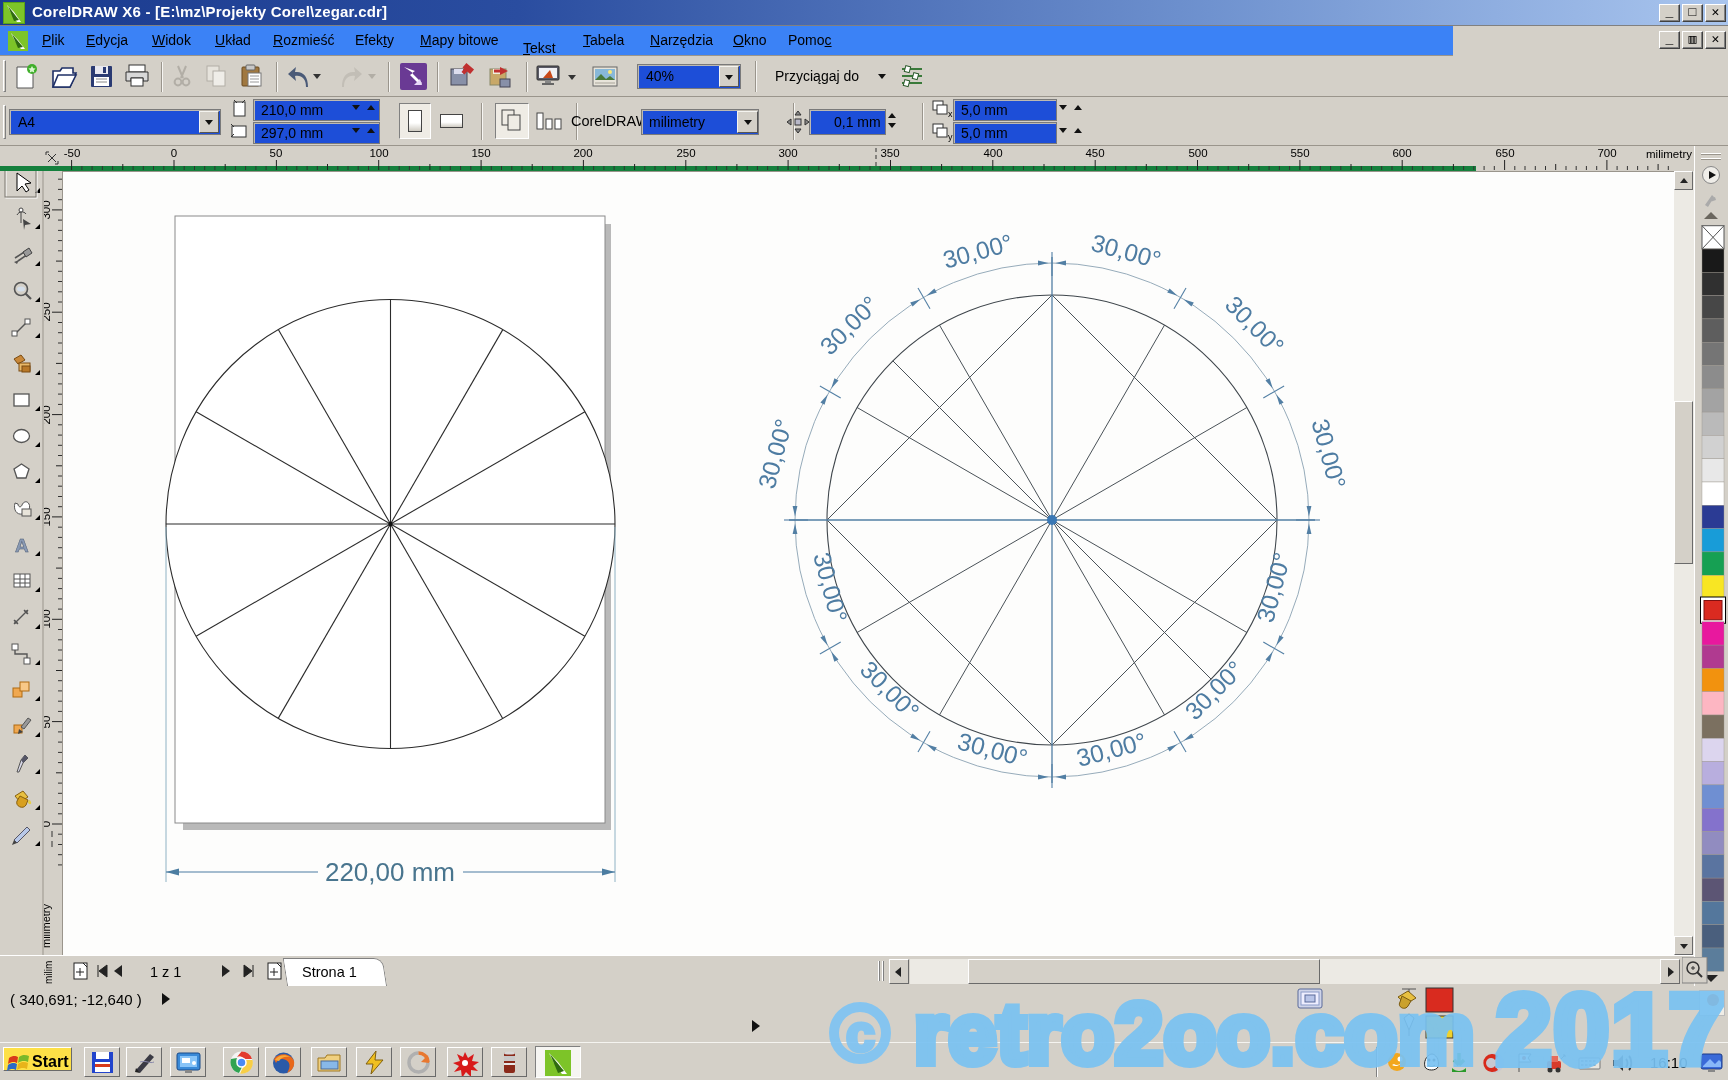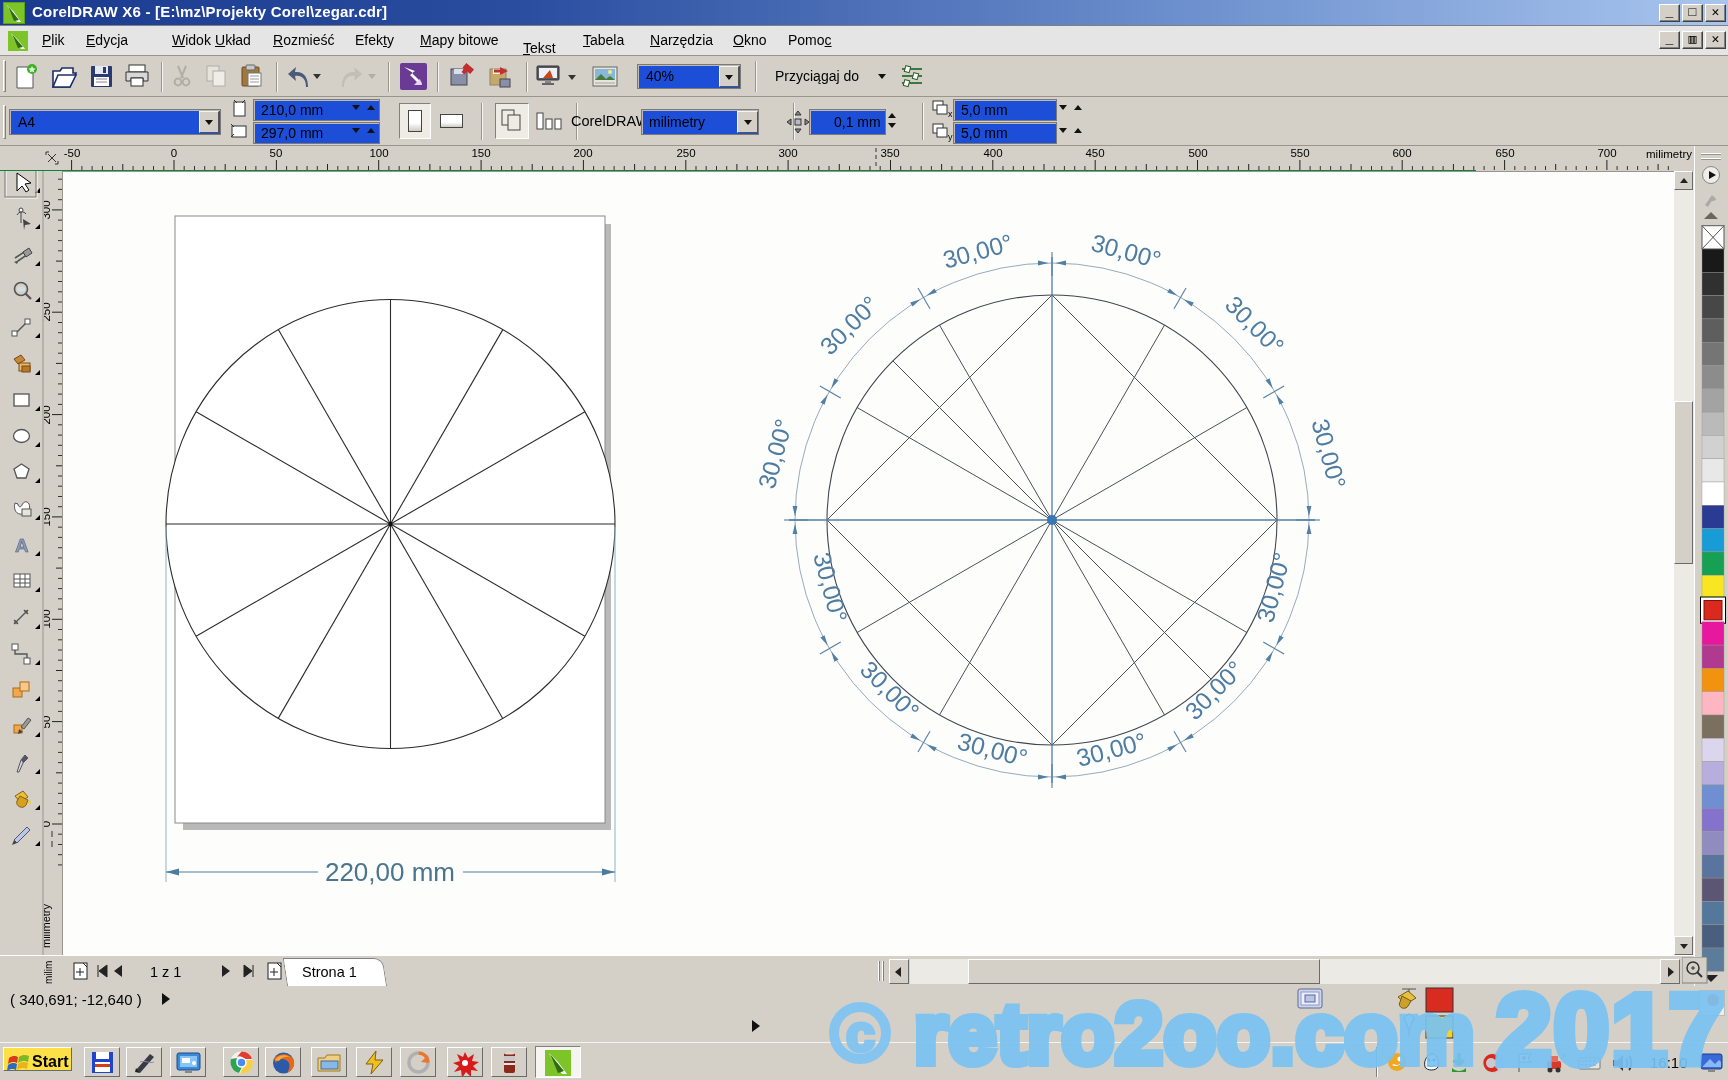--- a/index.html
+++ b/index.html
@@ -18,29 +18,29 @@
       <rect x="0" y="0" width="22" height="22" fill="#5aa317"></rect>
       <rect x="1" y="1" width="20" height="20" fill="#7dc428"></rect>
       <path d="M4 3 L11 10 L18 20 L14 20 L8 11 Z" fill="#fff"></path>
       <path d="M5 4 L16 18 L11 19 Z" fill="#2f6b10"></path>
     </svg>
 <div class="abs" style="left:32px;top:3px;color:#fff;font-weight:bold;font-size:15px;letter-spacing:0.2px;">CorelDRAW X6 - [E:\mz\Projekty Corel\zegar.cdr]</div>
 <div class="wbtn" style="left:1659px;top:4px;">_</div>
 <div class="wbtn" style="left:1682px;top:4px;">□</div>
 <div class="wbtn" style="left:1705px;top:4px;">✕</div>
 </div>
-<div class="abs" style="left:0;top:26px;width:1728px;height:30px;background:#e5e5e5;border-bottom:1px solid #9a958c;">
+<div class="abs" style="left:0;top:26px;width:1453px;height:30px;background:#3b82f6;border-bottom:1px solid #9a958c;">
     <svg class="abs" style="left:8px;top:5px" width="20" height="20">
       <rect width="20" height="20" fill="#7dc428"></rect>
       <path d="M3 2 L10 9 L17 18 L13 18 L7 10 Z" fill="#fff"></path>
       <path d="M4 3 L15 16 L10 17 Z" fill="#2f6b10"></path>
     </svg>
     <div class="abs" style="left:42px;top:6px;font-size:14px;color:#000;"><span style="text-decoration:underline">P</span>lik</div>
     <div class="abs" style="left:86px;top:6px;font-size:14px;color:#000;"><span style="text-decoration:underline">E</span>dycja</div>
-    <div class="abs" style="left:152px;top:6px;font-size:14px;color:#000;margin-left:20px;"><span style="text-decoration:underline">W</span>idok</div>
+    <div class="abs" style="left:152px;top:6px;font-size:14px;color:#000;"><span style="text-decoration:underline">W</span>idok</div>
     <div class="abs" style="left:215px;top:6px;font-size:14px;color:#000;"><span style="text-decoration:underline">U</span>kład</div>
     <div class="abs" style="left:273px;top:6px;font-size:14px;color:#000;"><span style="text-decoration:underline">R</span>ozmieść</div>
     <div class="abs" style="left:355px;top:6px;font-size:14px;color:#000;">Efek<span style="text-decoration:underline">t</span>y</div>
     <div class="abs" style="left:420px;top:6px;font-size:14px;color:#000;"><span style="text-decoration:underline">M</span>apy bitowe</div>
     <div class="abs" style="left:523px;top:6px;font-size:14px;color:#000;margin-top:8px;"><span style="text-decoration:underline">T</span>ekst</div>
     <div class="abs" style="left:583px;top:6px;font-size:14px;color:#000;"><span style="text-decoration:underline">T</span>abela</div>
     <div class="abs" style="left:650px;top:6px;font-size:14px;color:#000;"><span style="text-decoration:underline">N</span>arzędzia</div>
     <div class="abs" style="left:733px;top:6px;font-size:14px;color:#000;"><span style="text-decoration:underline">O</span>kno</div>
     <div class="abs" style="left:788px;top:6px;font-size:14px;color:#000;">Pomo<span style="text-decoration:underline">c</span></div>
     <div class="wbtn" style="left:1659px;top:5px;">_</div>
@@ -251,21 +251,21 @@
     <div class="abs" style="left:1074px;top:8px">
       <div class="arrup"></div>
     </div>
     <div class="abs" style="left:1059px;top:31px">
       <div class="arrdn"></div>
     </div>
     <div class="abs" style="left:1074px;top:31px">
       <div class="arrup"></div>
     </div>
   </div>
-<div class="abs" style="left:0;top:146px;width:1476px;height:25px;background:#d4d0c8;border-bottom:1px solid #15803d;">
+<div class="abs" style="left:0;top:146px;width:1476px;height:25px;background:#d4d0c8;border-bottom:5px solid #15803d;">
     <svg class="abs" style="left:44px;top:2px" width="18" height="22">
       <path d="M4 6 l8 8 M12 6 l-8 8 M2 4 l3 0 M2 4 l0 3 M14 16 l-3 0 M14 16 l0 -3" stroke="#333" fill="none"></path>
     </svg>
     <svg class="abs" style="left:0;top:0" width="1728" height="25">
       <line x1="71.6" y1="14" x2="71.6" y2="24" stroke="#222"></line>
       <line x1="81.9" y1="20" x2="81.9" y2="24" stroke="#333"></line>
       <line x1="92.1" y1="20" x2="92.1" y2="24" stroke="#333"></line>
       <line x1="102.4" y1="20" x2="102.4" y2="24" stroke="#333"></line>
       <line x1="112.6" y1="20" x2="112.6" y2="24" stroke="#333"></line>
       <line x1="122.8" y1="18" x2="122.8" y2="24" stroke="#222"></line>

